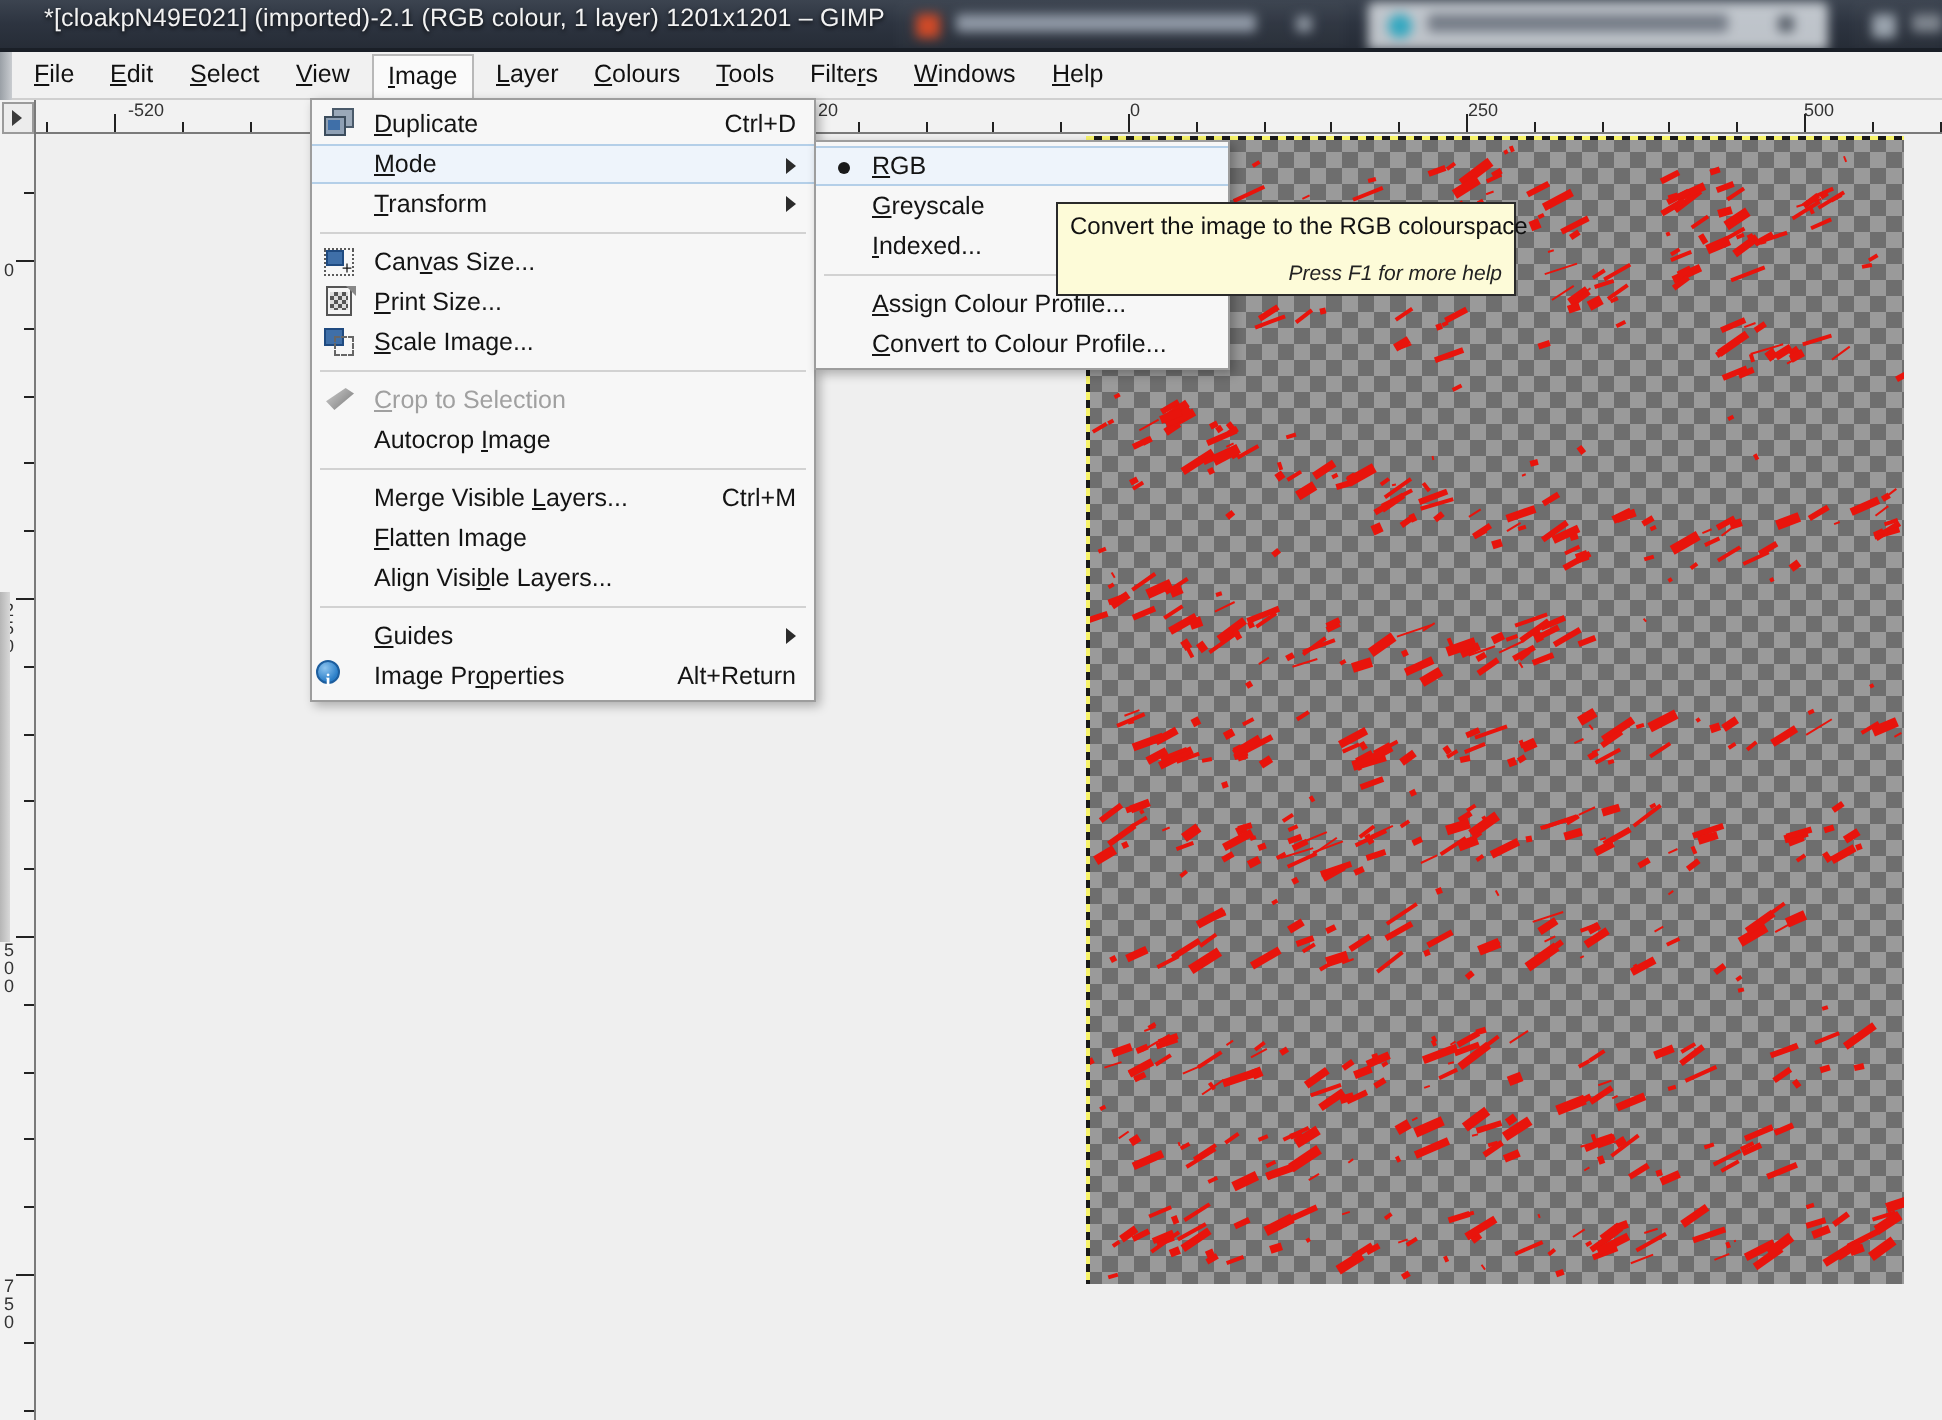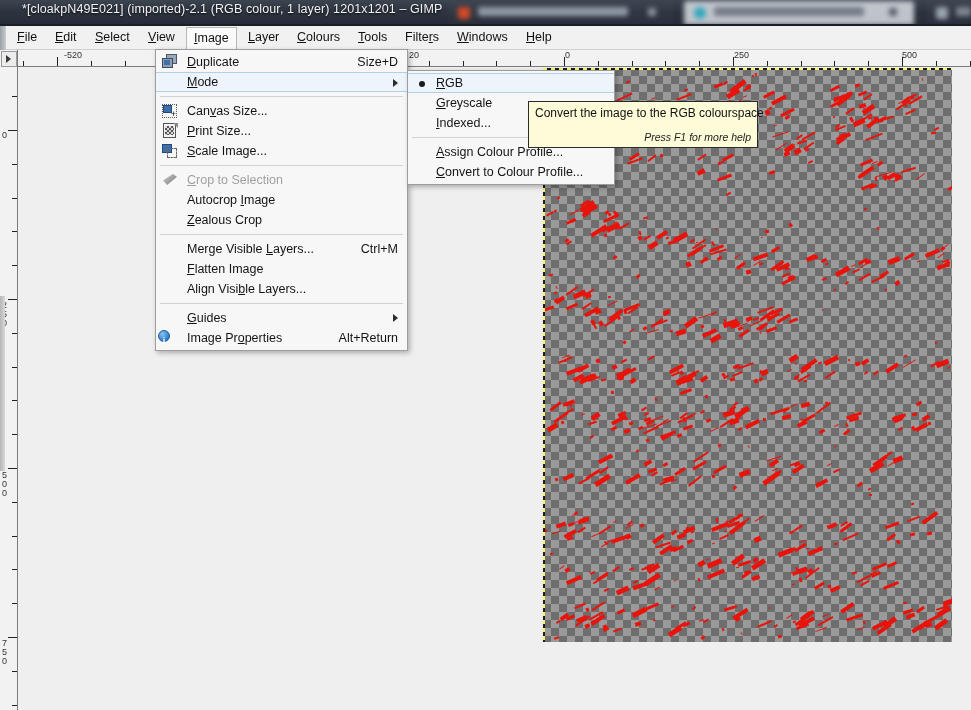--- a/index.html
+++ b/index.html
@@ -1092,22 +1092,23 @@
   <div class="sel-edge-top"></div>
   <div class="sel-edge"></div>
 
   <div class="menu-popup" id="image-menu">
       <div class="mi"><span class="mi-ico">
           <span class="ico-duplicate" style="left:0;top:0;width:16px;height:16px">
             <span class="a"></span>
             <span class="b"></span>
             <span class="c"></span>
           </span>
-        </span><span><span class="u">D</span>uplicate</span><span class="accel">Size+D</span></div>
+        </span><span><span class="u">D</span>uplicate</span><span class="accel">Ctrl+D</span></div>
       <div class="mi hl"><span><span class="u">M</span>ode</span><span class="arrow"></span></div>
+      <div class="mi"><span><span class="u">T</span>ransform</span><span class="arrow"></span></div>
       <div class="sep"></div>
       <div class="mi"><span class="mi-ico">
           <span class="ico-canvas" style="left:0;top:0;width:16px;height:16px">
             <span class="dash"></span>
             <span class="sq"></span>
             <span class="plus">+</span>
           </span>
         </span><span>Can<span class="u">v</span>as Size...</span></div>
       <div class="mi"><span class="mi-ico">
           <span class="ico-print" style="left:0;top:0;width:16px;height:16px">
@@ -1122,21 +1123,20 @@
             <span class="dash"></span>
           </span>
         </span><span><span class="u">S</span>cale Image...</span></div>
       <div class="sep"></div>
       <div class="mi disabled"><span class="mi-ico">
           <span class="ico-crop" style="left:0;top:0;width:16px;height:16px">
             <span class="blade"></span>
           </span>
         </span><span><span class="u">C</span>rop to Selection</span></div>
       <div class="mi"><span>Autocrop <span class="u">I</span>mage</span></div>
-      <div class="mi"><span><span class="u">Z</span>ealous Crop</span></div>
       <div class="sep"></div>
       <div class="mi"><span>Merge Visible <span class="u">L</span>ayers...</span><span class="accel">Ctrl+M</span></div>
       <div class="mi"><span><span class="u">F</span>latten Image</span></div>
       <div class="mi"><span>Align Visi<span class="u">b</span>le Layers...</span></div>
       <div class="sep"></div>
       <div class="mi"><span><span class="u">G</span>uides</span><span class="arrow"></span></div>
       <div class="mi"><span class="mi-ico" style="left: 0px; top: 0px;">
           <span class="ico-info" style="left:2px;top:2px"></span>
         </span><span>Image Pr<span class="u">o</span>perties</span><span class="accel">Alt+Return</span></div>
     </div>

